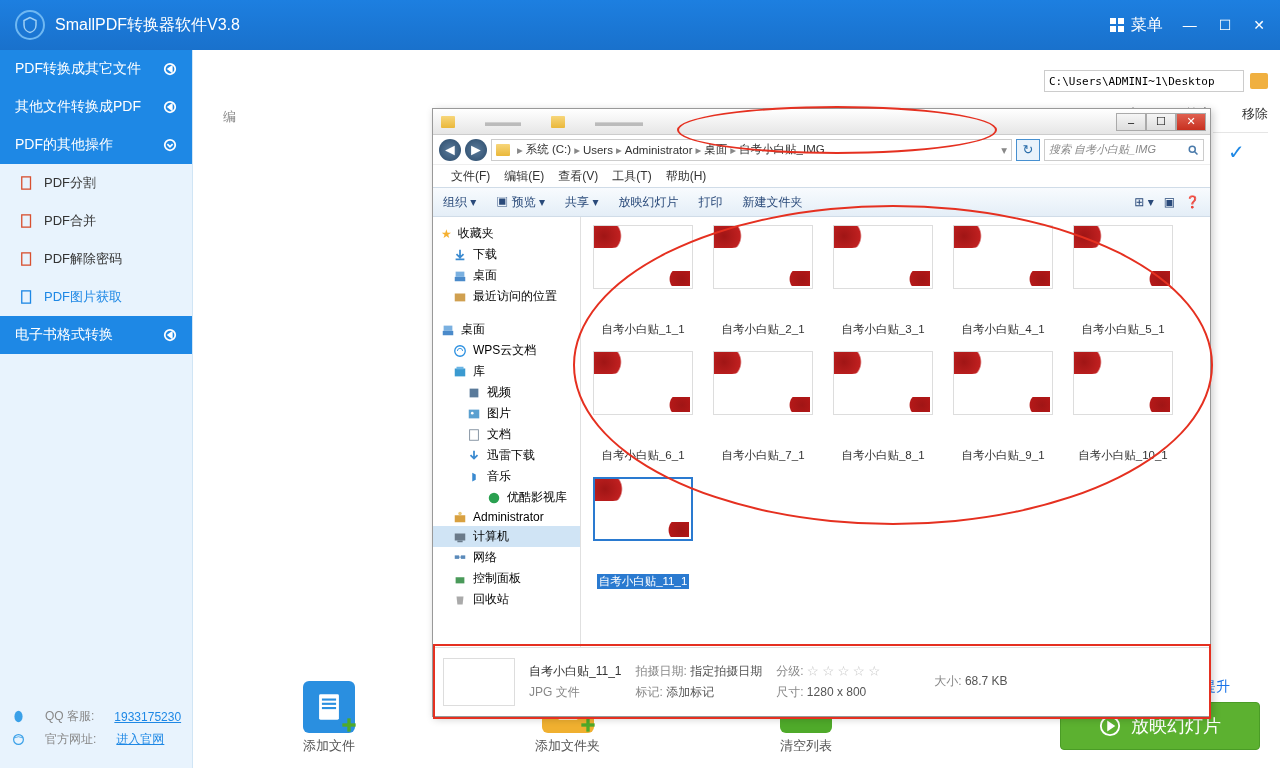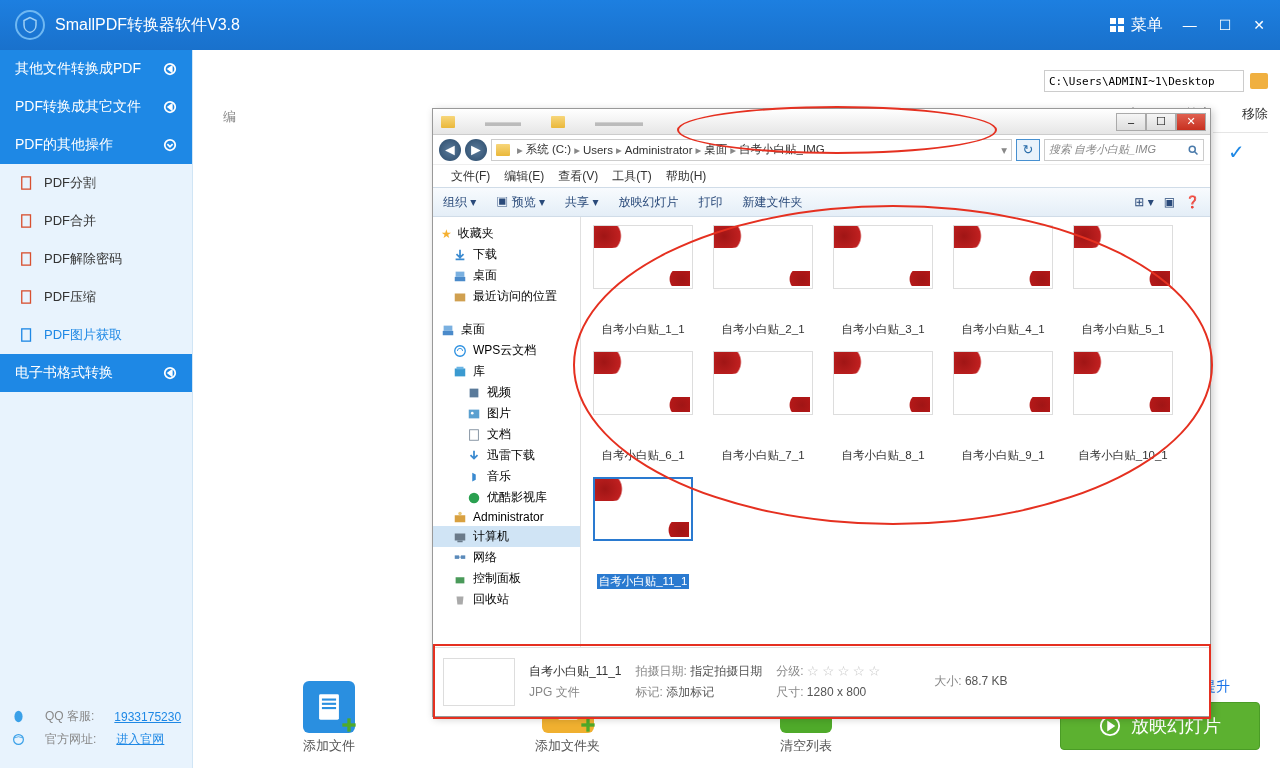--- a/index.html
+++ b/index.html
@@ -126,28 +126,28 @@
     <span>—</span>
     <span>☐</span>
     <span>✕</span>
   </div>
 </div>
 
 <div class="main">
 
   <div class="sidebar">
     <div class="side-group">
-        <span>其他文件转换成PDF</span>
+        <span>PDF转换成其它文件</span>
         <svg viewBox="0 0 16 16" fill="none" stroke="#fff" stroke-width="2">
           <circle cx="8" cy="8" r="6"></circle>
           <path d="M6 8l4-3v6z" fill="#fff"></path>
         </svg>
       </div>
     <div class="side-group">
-        <span>PDF转换成其它文件</span>
+        <span>其他文件转换成PDF</span>
         <svg viewBox="0 0 16 16" fill="none" stroke="#fff" stroke-width="2">
           <circle cx="8" cy="8" r="6"></circle>
           <path d="M6 8l4-3v6z" fill="#fff"></path>
         </svg>
       </div>
     <div class="side-group">
         <span>PDF的其他操作</span>
         <svg viewBox="0 0 16 16" fill="none" stroke="#fff" stroke-width="2">
           <circle cx="8" cy="8" r="6"></circle>
           <path d="M5 7l3 3 3-3" stroke="#fff"></path>
@@ -163,26 +163,20 @@
         <svg viewBox="0 0 16 16" fill="none" stroke="#d85030" stroke-width="1.5">
           <rect x="2" y="1" width="10" height="14"></rect>
         </svg>
         <span>PDF合并</span>
       </div>
     <div class="side-item">
         <svg viewBox="0 0 16 16" fill="none" stroke="#d85030" stroke-width="1.5">
           <rect x="2" y="1" width="10" height="14"></rect>
         </svg>
         <span>PDF解除密码</span>
-      </div>
-    <div class="side-item">
-        <svg viewBox="0 0 16 16" fill="none" stroke="#d85030" stroke-width="1.5">
-          <rect x="2" y="1" width="10" height="14"></rect>
-        </svg>
-        <span>PDF压缩</span>
       </div>
     <div class="side-item active">
         <svg viewBox="0 0 16 16" fill="none" stroke="#1e88e5" stroke-width="1.5">
           <rect x="2" y="1" width="10" height="14"></rect>
         </svg>
         <span>PDF图片获取</span>
       </div>
     <div class="side-group">
         <span>电子书格式转换</span>
         <svg viewBox="0 0 16 16" fill="none" stroke="#fff" stroke-width="2">
@@ -418,21 +412,21 @@
                 <path d="M8 2v8M4 7l4 4 4-4" stroke="#3a8ad0" fill="none" stroke-width="2"></path>
               </svg>
               <span>迅雷下载</span>
             </div>
           <div class="tree-item" style="padding-left:34px">
               <svg viewBox="0 0 16 16" fill="#3a8ad0">
                 <path d="M6 3v10l4-2V5z"></path>
               </svg>
               <span>音乐</span>
             </div>
-          <div class="tree-item" style="padding-left:34px">
+          <div class="tree-item" style="padding-left:54px">
               <svg viewBox="0 0 16 16" fill="#2aa050">
                 <circle cx="8" cy="8" r="6"></circle>
               </svg>
               <span>优酷影视库</span>
             </div>
           <div class="tree-item">
               <svg viewBox="0 0 16 16" fill="#d8a040">
                 <rect x="2" y="6" width="12" height="8"></rect>
                 <circle cx="8" cy="4" r="2" fill="#e8c878"></circle>
               </svg>

